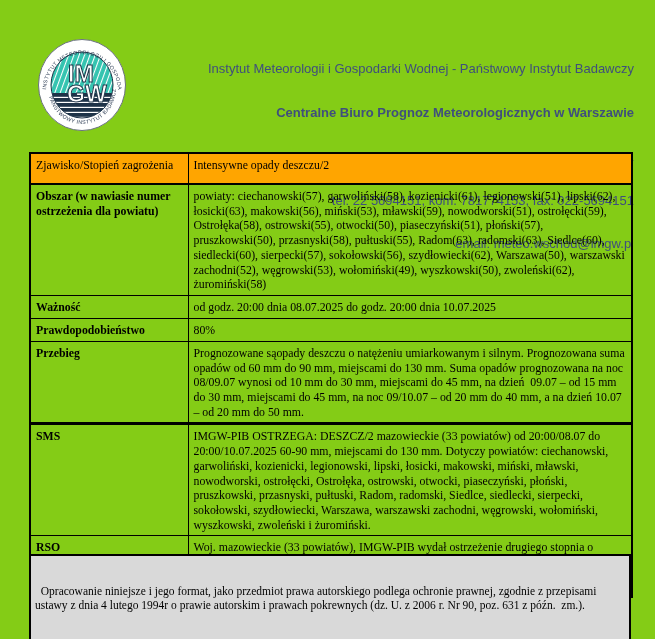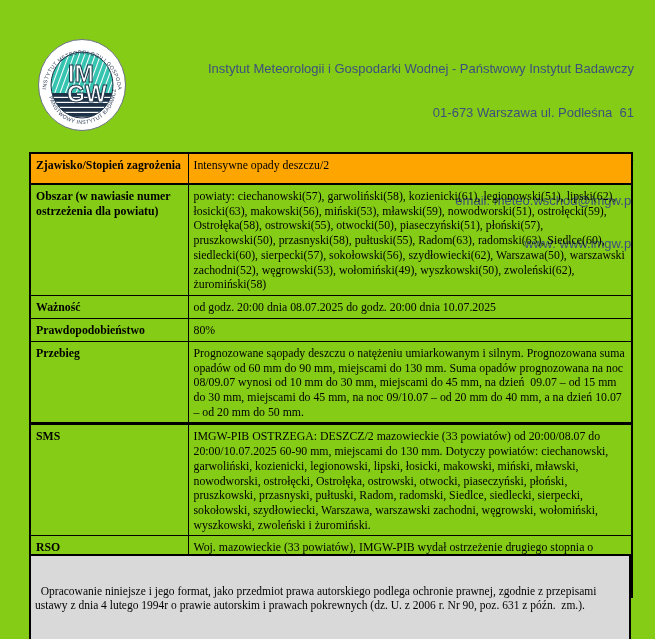--- a/index.html
+++ b/index.html
@@ -39,21 +39,21 @@
     padding:4px 6px 3px 5px;
     white-space:pre-wrap;
     overflow:hidden;
   }
   table.warn-table td.lbl{font-weight:bold;}
   tr.head-row td{
     background:#FFA500;
     border-bottom:2px solid #000;
     height:22px;
   }
-  tr.head-row td.lbl{font-weight:bold;}
+  tr.head-row td.lbl{font-weight:normal;}
   tr.r-obszar td{height:82px;}
   tr.r-waznosc td{height:15px;margin-top:16px;}
   tr.r-prawd td{height:15px;margin-top:24px;}
   tr.r-przebieg td{height:63px;}
   tr.r-sms td{height:94px;border-top:3px solid #000;}
   tr.r-rso td{height:30px;}
   tr.r-uwagi td{height:15px;}
   
   .copyright{
     position:absolute;left:29px;top:554px;
@@ -97,24 +97,24 @@
       <ellipse cx="45" cy="47" rx="31" ry="33" fill="none" stroke="#1E3348" stroke-width="1"></ellipse>
       <text class="logo-letters" x="31" y="44" font-size="23" stroke-width="1">IM</text>
       <text class="logo-letters" x="30" y="64" font-size="23" stroke-width="1">GW</text>
       <text class="ring-text"><textPath href="#arcT" startOffset="2%">INSTYTUT METEOROLOGII I GOSPODARKI WODNEJ</textPath></text>
       <text class="ring-text"><textPath href="#arcB" startOffset="8%">PAŃSTWOWY INSTYTUT BADAWCZY</textPath></text>
     </svg>
   </div>
 
   <div class="org-block">
     <div>Instytut Meteorologii i Gospodarki Wodnej - Państwowy Instytut Badawczy</div>
+    <div class="bold">Centralne Biuro Prognoz Meteorologicznych w Warszawie</div>
     <div>01-673 Warszawa ul. Podleśna  61</div>
     <div>tel: 22 5694151, kom. 781774153, fax: 022-5694151</div>
     <div>email: meteo.wschod@imgw.pl</div>
-    <div>www: www.imgw.pl</div>
   </div>
 
   <table class="warn-table">
     <colgroup>
         <col class="c1">
         <col class="c2">
       </colgroup>
     <tbody>
       <tr class="head-row">
         <td class="lbl">Zjawisko/Stopień zagrożenia</td>

